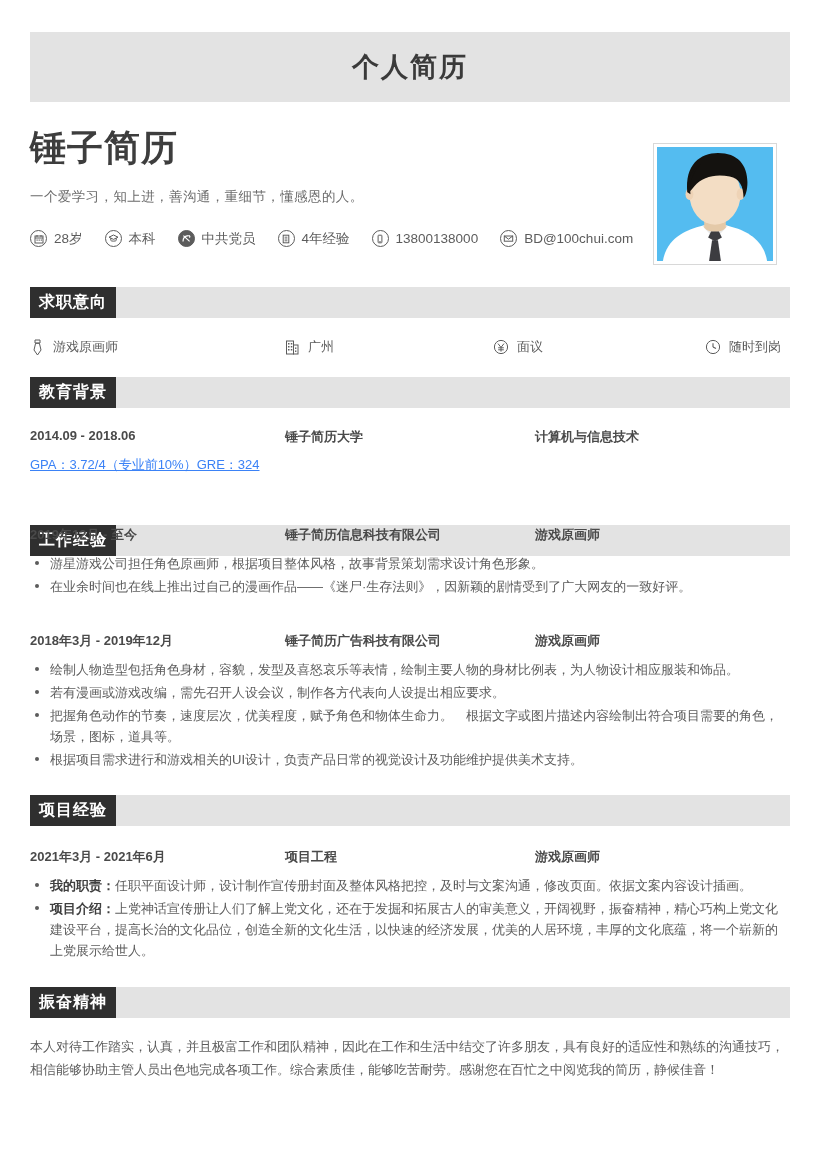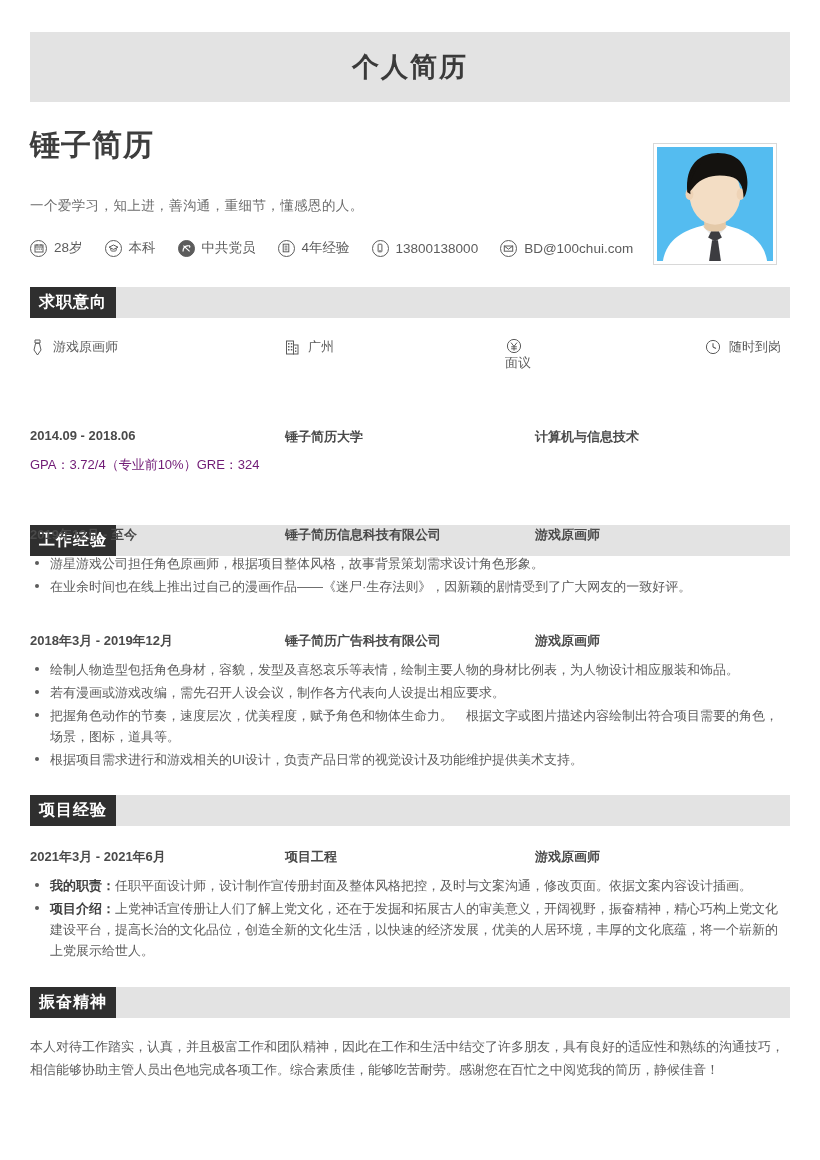--- a/index.html
+++ b/index.html
@@ -42,29 +42,29 @@
   }
 
   
   .profile {
     position: absolute;
     left: 30px;
     top: 128px;
     width: 760px;
   }
   .name {
-    font-size: 30px;
+    font-size: 36px;
     font-weight: bold;
     color: #3d3d3d;
     line-height: 1.1;
     margin: 0;
     letter-spacing: 1px;
   }
   .tagline {
-    margin-top: 36px;
+    margin-top: 20px;
     font-size: 13.5px;
     color: #6b6b6b;
     letter-spacing: 0.4px;
   }
   .info-row {
     margin-top: 24px;
     display: flex;
     align-items: center;
     flex-wrap: nowrap;
   }
@@ -153,23 +153,24 @@
     font-weight: bold;
     color: #4a4a4a;
   }
   .col-a { position: absolute; left: 0; top: 0; }
   .col-b { position: absolute; left: 255px; top: 0; }
   .col-c { position: absolute; left: 505px; top: 0; }
 
   .sub-note {
     margin-top: 7px;
     font-size: 13px;
-    color: #701a75;
+    color: #3b82f6;
     width: 250px;
     line-height: 1.55;
+    text-decoration: underline;
   }
 
   ul.bullets {
     margin: 7px 0 0 0;
     padding: 0;
     list-style: none;
   }
   ul.bullets li {
     position: relative;
     padding-left: 20px;
@@ -206,21 +207,21 @@
     top: 0;
     display: flex;
     align-items: center;
     font-size: 13px;
     color: #5c5c5c;
     white-space: nowrap;
   }
   .intent-item .ico { margin-right: 8px; display: inline-flex; }
   .intent-1 { left: 0; }
   .intent-2 { left: 255px; }
-  .intent-3 { left: 475px; flex-direction: column; }
+  .intent-3 { left: 463px; }
   .intent-4 { left: 675px; }
 </style>
 </head>
 <body>
 
 <div class="page">
 
   <div class="title-banner">
     <div class="title-text">个人简历</div>
   </div>
@@ -393,20 +394,23 @@
             <line x1="8" y1="8" x2="8" y2="4.2" stroke="#5c5c5c" stroke-width="1.1"></line>
             <line x1="8" y1="8" x2="11" y2="9.6" stroke="#5c5c5c" stroke-width="1.1"></line>
           </svg>
         </span>
         <span>随时到岗</span>
       </div>
 
     </div>
   </div>
 
+  <div class="section-bar" style="top:377px;">
+    <div class="section-tag">教育背景</div>
+  </div>
   <div class="block" style="top:428px;">
     <div class="meta-row">
       <span class="col-a">2014.09 - 2018.06</span>
       <span class="col-b">锤子简历大学</span>
       <span class="col-c">计算机与信息技术</span>
     </div>
     <div class="sub-note">GPA：3.72/4（专业前10%）GRE：324</div>
   </div>
 
   <div class="section-bar" style="top:505px;margin-top:20px;">

